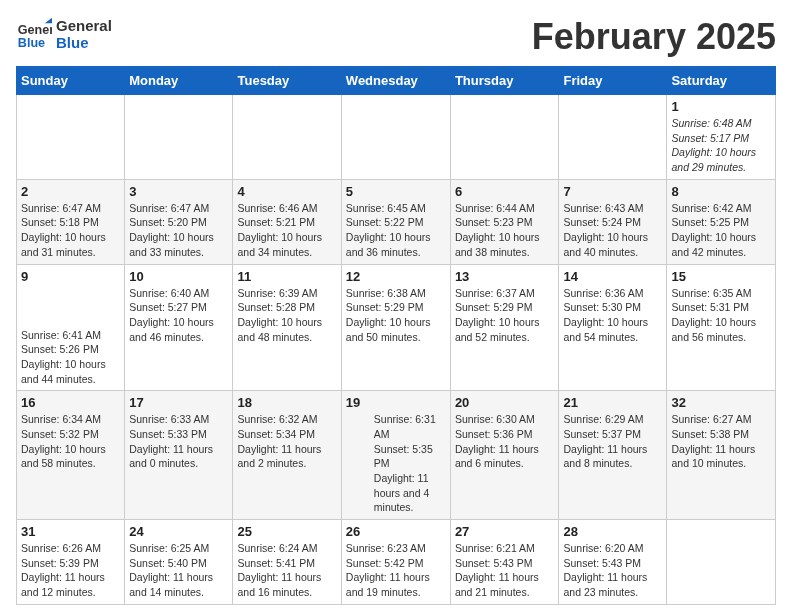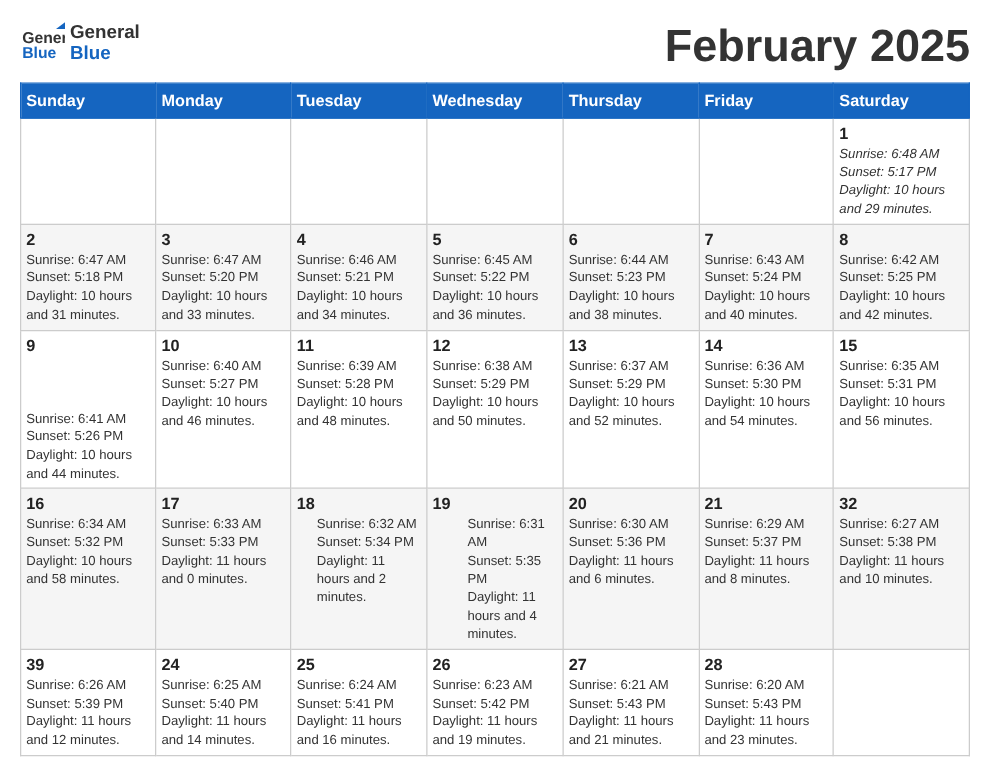--- a/index.html
+++ b/index.html
@@ -222,21 +222,21 @@
 Daylight: 10 hours and 58 minutes.</div>
         </td>
         <td>
           <div class="day-number">17</div>
           <div class="day-info" style="white-space: pre-line;">Sunrise: 6:33 AM
 Sunset: 5:33 PM
 Daylight: 11 hours and 0 minutes.</div>
         </td>
         <td>
           <div class="day-number">18</div>
-          <div class="day-info" style="white-space: pre-line; margin-left: 16px;">Sunrise: 6:32 AM
+          <div class="day-info" style="white-space: pre-line;">Sunrise: 6:32 AM
 Sunset: 5:34 PM
 Daylight: 11 hours and 2 minutes.</div>
         </td>
         <td>
           <div class="day-number">19</div>
           <div class="day-info" style="white-space: pre-line; margin-left: 28px;">Sunrise: 6:31 AM
 Sunset: 5:35 PM
 Daylight: 11 hours and 4 minutes.</div>
         </td>
         <td>
@@ -253,21 +253,21 @@
         </td>
         <td>
           <div class="day-number">32</div>
           <div class="day-info" style="white-space: pre-line;">Sunrise: 6:27 AM
 Sunset: 5:38 PM
 Daylight: 11 hours and 10 minutes.</div>
         </td>
       </tr>
       <tr>
         <td>
-          <div class="day-number">39</div>
+          <div class="day-number">31</div>
           <div class="day-info" style="white-space: pre-line;">Sunrise: 6:26 AM
 Sunset: 5:39 PM
 Daylight: 11 hours and 12 minutes.</div>
         </td>
         <td>
           <div class="day-number">24</div>
           <div class="day-info" style="white-space: pre-line;">Sunrise: 6:25 AM
 Sunset: 5:40 PM
 Daylight: 11 hours and 14 minutes.</div>
         </td>

